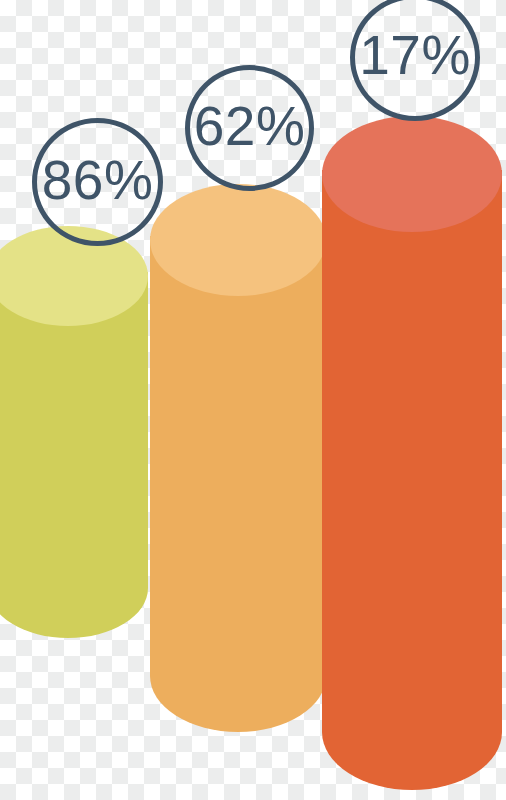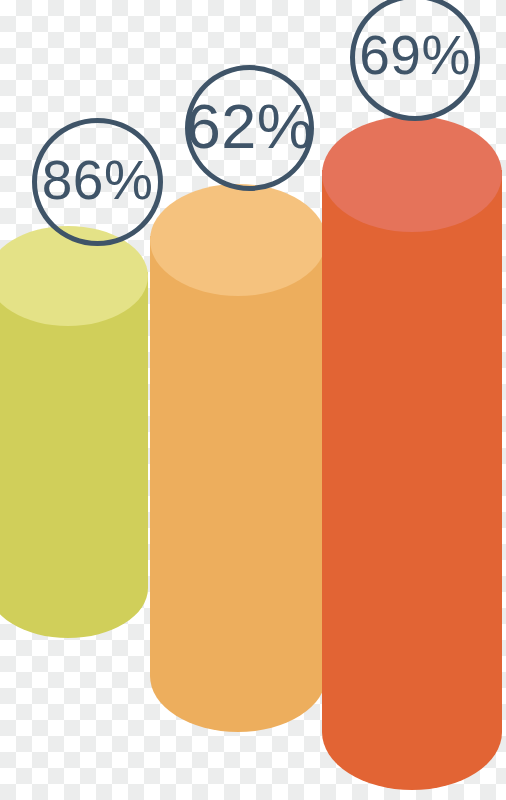--- a/index.html
+++ b/index.html
@@ -72,21 +72,21 @@
         <path d="M4,54 L4,616 A 90 58 0 0 0 184,616 L184,54 Z" fill="#E26434"></path>
         <ellipse cx="94" cy="58" rx="90" ry="58" fill="#E5735A"></ellipse>
       </svg>
     </div>
 
     <div class="badge" style="left:32px; top:118px; width:131px; height:128px; border:5px solid #3F5468;">
       <span style="font-size:55px; color:#3F5468;">86%</span>
     </div>
 
     <div class="badge" style="left:185px; top:65px; width:129px; height:126px; border:5px solid #3F5468;">
-      <span style="font-size:63px; color:#3F5468;">62%</span>
+      <span style="font-size:55px; color:#3F5468;">62%</span>
     </div>
 
     <div class="badge" style="left:350px; top:-6px; width:130px; height:127px; border:5px solid #3F5468;">
-      <span style="font-size:55px; color:#3F5468;">69%</span>
+      <span style="font-size:55px; color:#3F5468;">17%</span>
     </div>
 
   </div>
 </div>
 
 </body></html>

